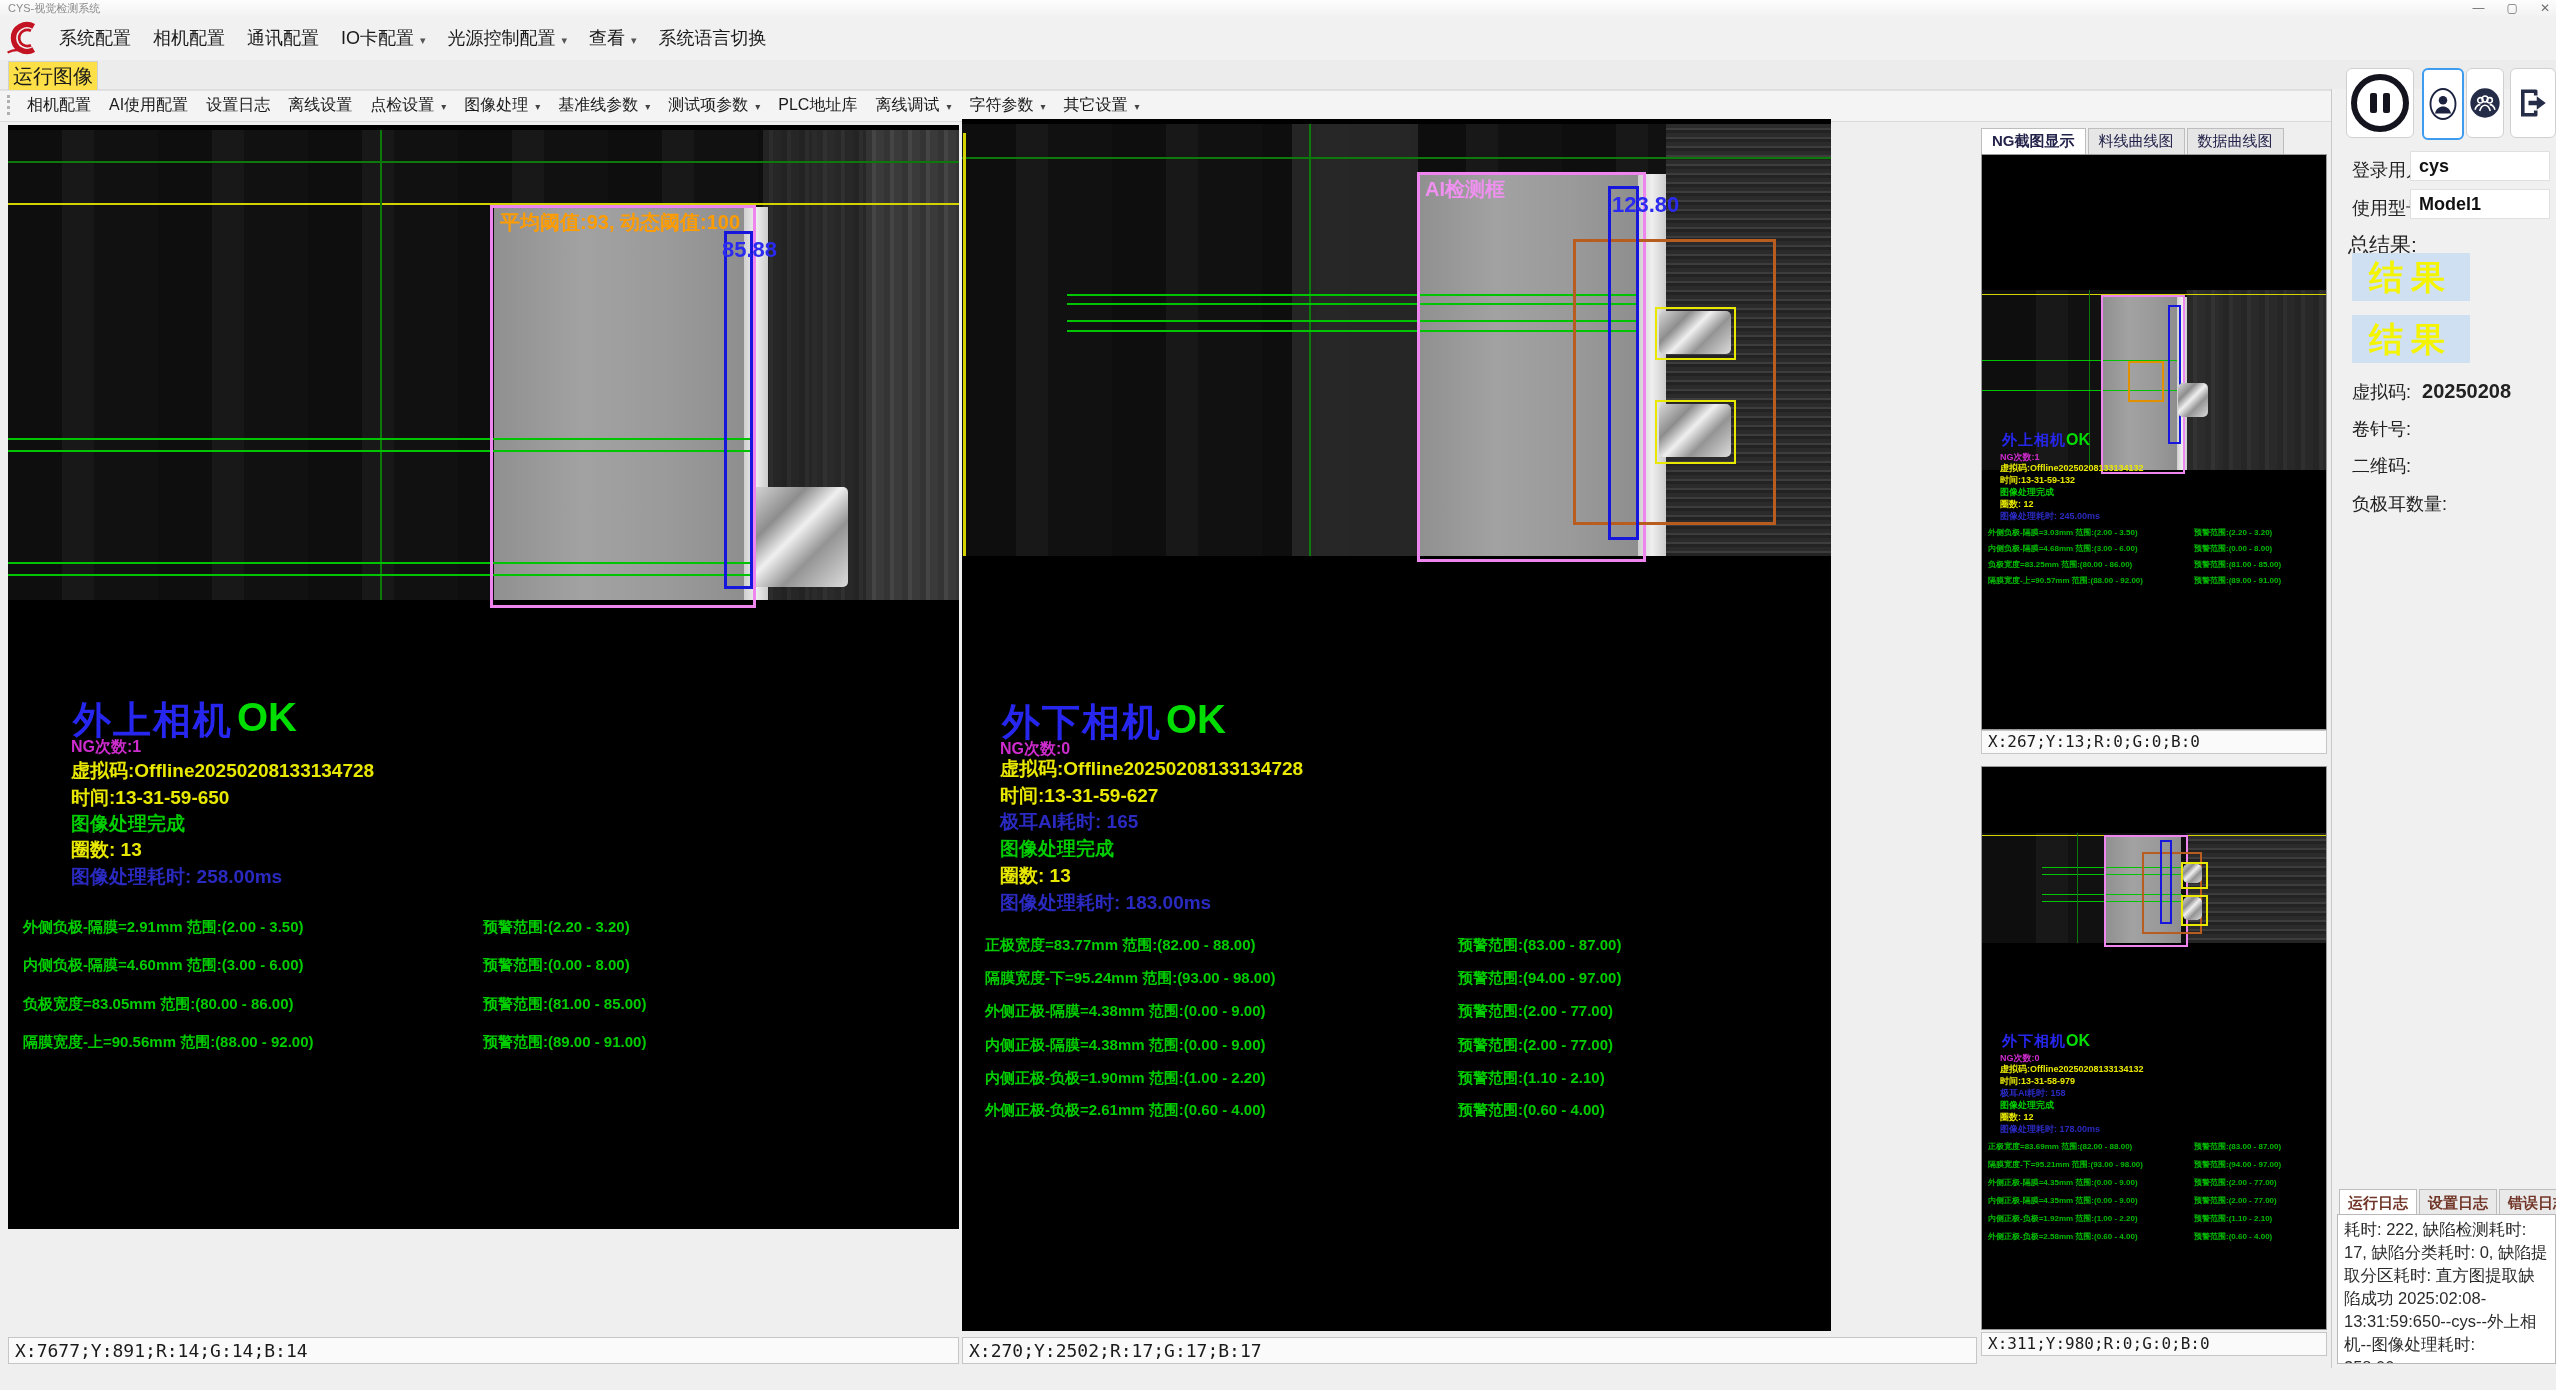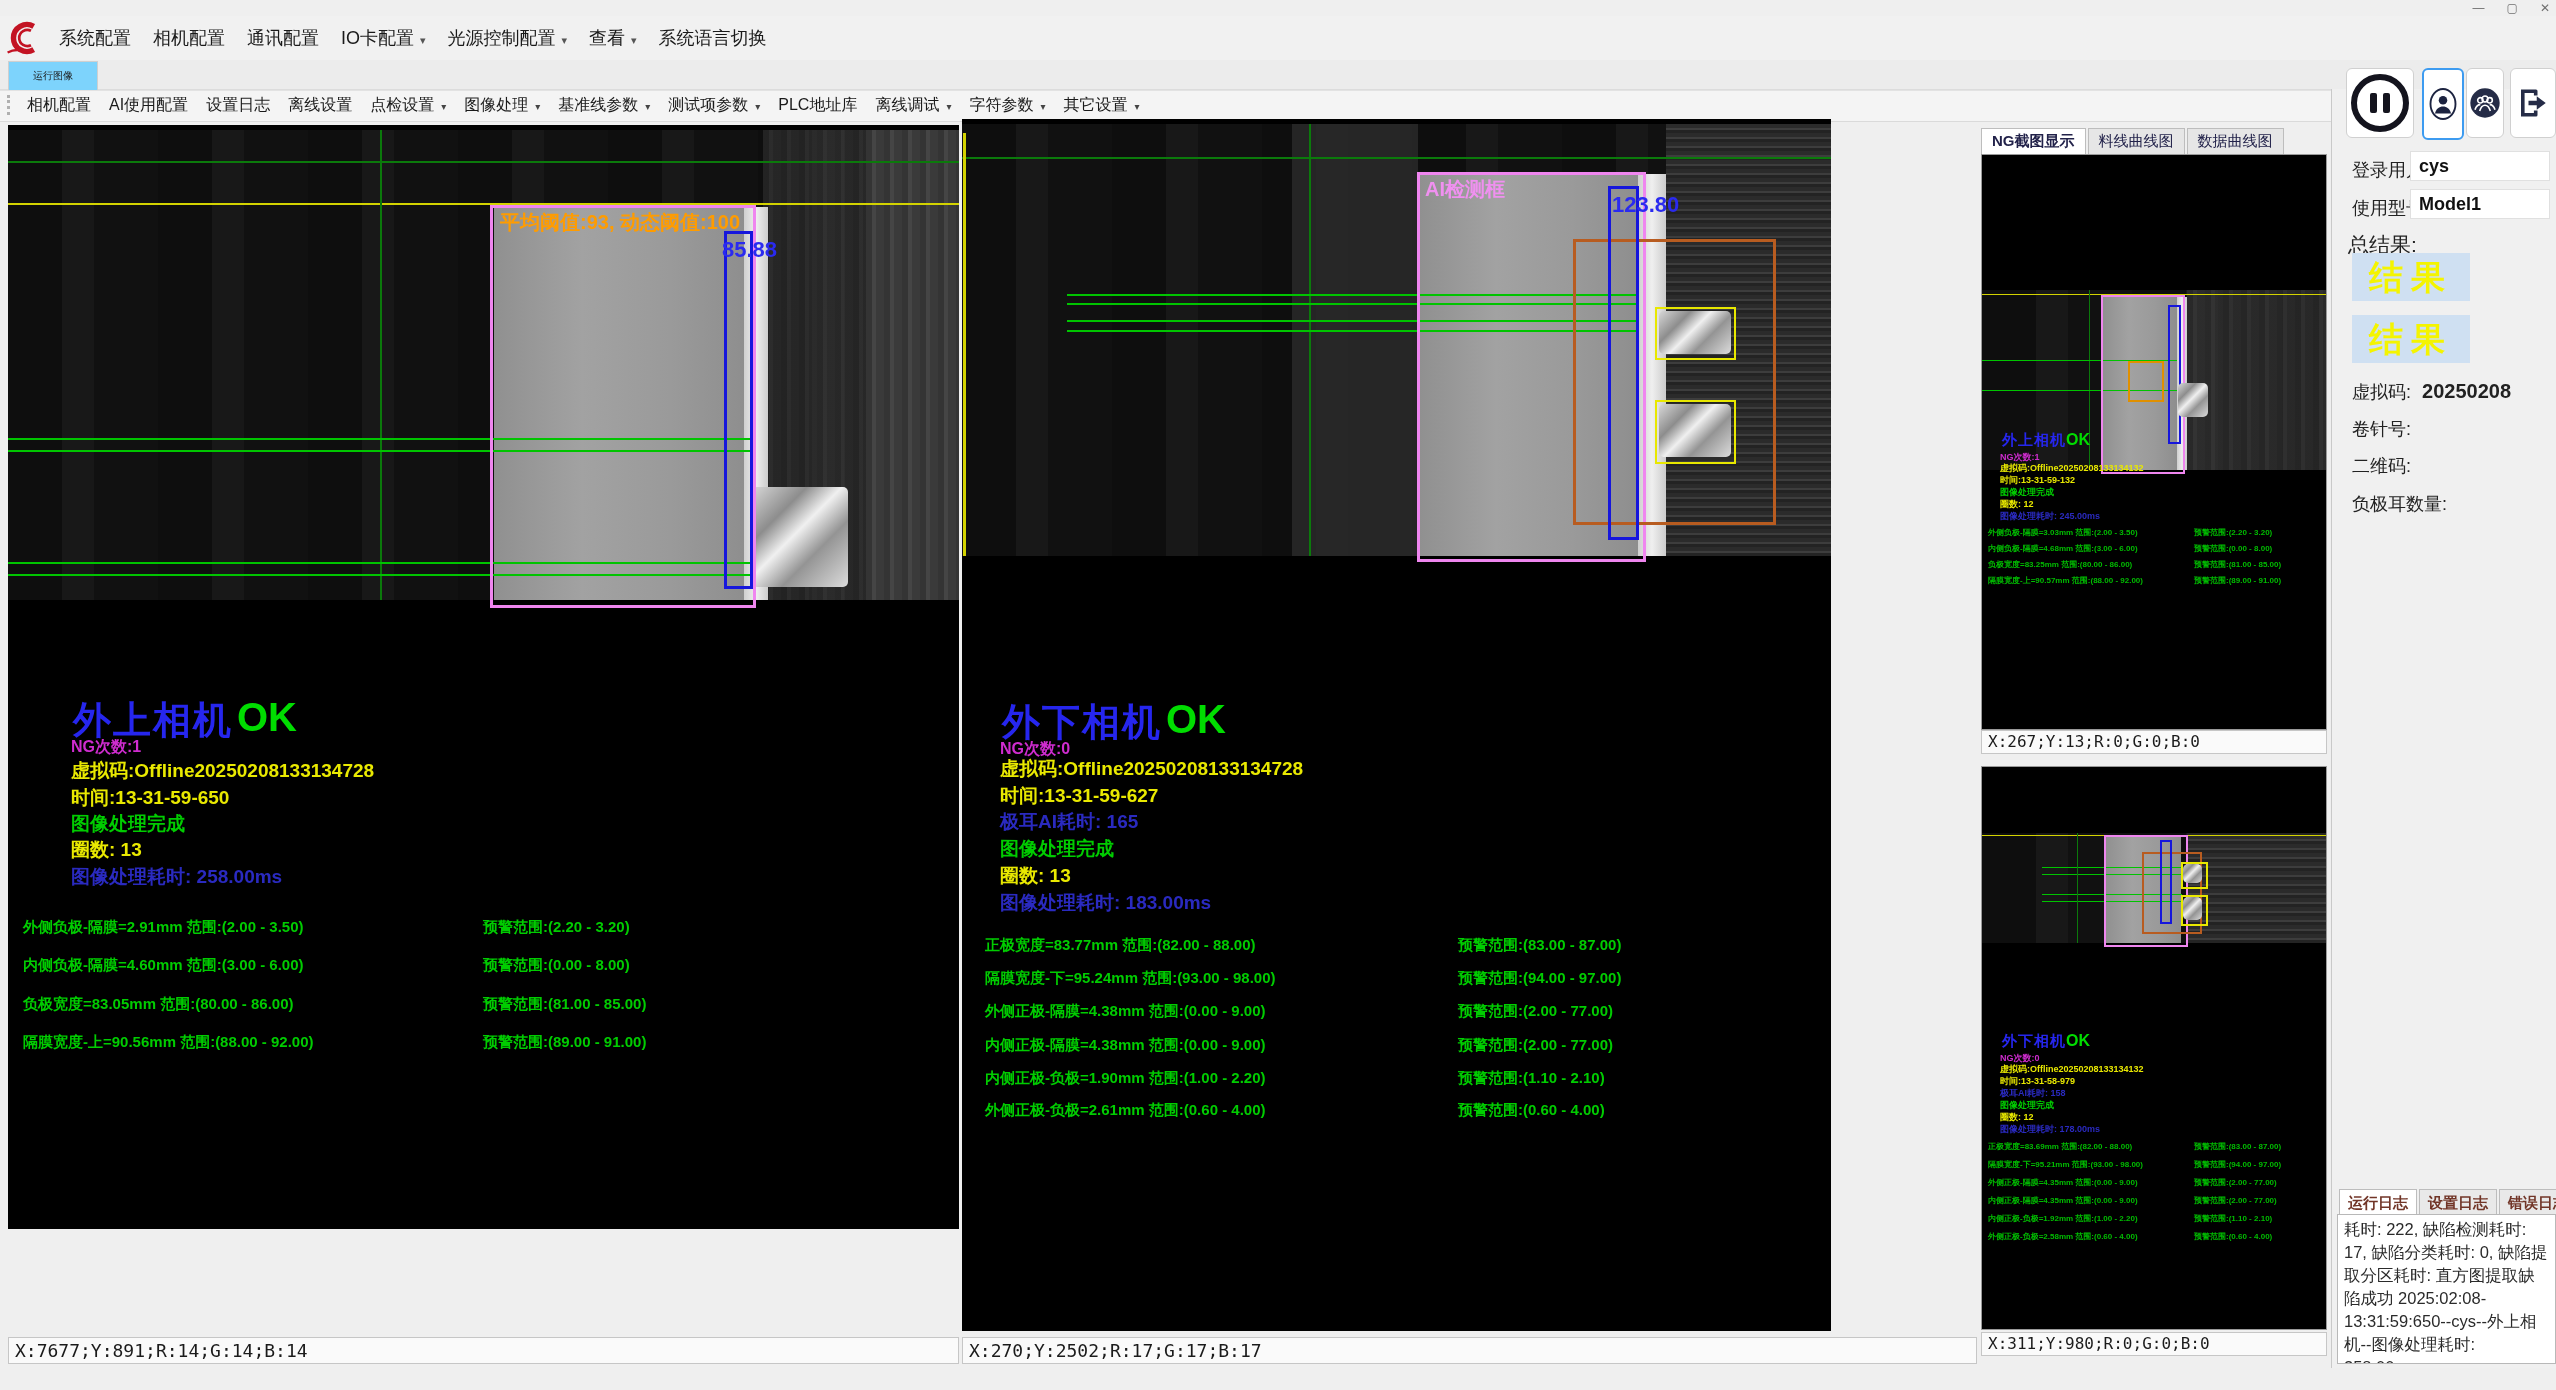--- a/index.html
+++ b/index.html
@@ -12,22 +12,22 @@
   .wctrl{top:0;right:6px;height:16px;display:flex;gap:22px;color:#6f6f6f;font-size:12px;line-height:16px}
   .wctrl span{cursor:default}
   
   .menubar{left:0;top:16px;width:2556px;height:44px;background:#f1f1f1}
   .logo{left:4px;top:18px;width:36px;height:40px}
   .menuitems{left:48px;top:16px;height:44px;display:flex;align-items:center;font-size:18px}
   .menuitems .mi{padding:0 11px;white-space:nowrap}
   .mi.arr::after{content:"▾";font-size:11px;color:#555;margin-left:6px}
   
   .tabrow{left:0;top:60px;width:2556px;height:29px;background:#ececec;border-bottom:1px solid #dcdcdc}
-  .runtab{left:8px;top:61px;width:88px;height:28px;background:#7dd3fc;border:1px solid #cfcfcf;border-bottom:none;
-    font-size:10px;text-align:center;line-height:28px}
+  .runtab{left:8px;top:61px;width:88px;height:28px;background:#fde047;border:1px solid #cfcfcf;border-bottom:none;
+    font-size:20px;text-align:center;line-height:28px}
   
   .toolbar{left:0;top:90px;width:2556px;height:30px;background:#f4f4f4;border-top:1px solid #e2e2e2;border-bottom:1px solid #dadada}
   .grip{left:7px;top:95px;height:20px;width:0;border-left:3px dotted #b0b0b0}
   .toolitems{left:18px;top:90px;height:30px;display:flex;align-items:center;font-size:16px}
   .toolitems .ti{padding:0 9px;white-space:nowrap}
   .ti.arr::after{content:"▾";font-size:10px;color:#444;margin-left:7px}
   
   .campanel{background:#000;overflow:hidden}
   .cam-left{left:8px;top:125px;width:951px;height:1104px}
   .cam-mid{left:962px;top:119px;width:869px;height:1212px}
@@ -94,20 +94,23 @@
     display:flex;align-items:center;font-size:17px;gap:12px;padding-left:8px;box-sizing:border-box}
   .badge{background:#ffff00;padding:0 3px;font-weight:bold;white-space:nowrap}
   .badge.gr{color:#009900}.badge.rd{color:#ee0000}
   .sbtext{color:#222;white-space:nowrap}
 </style>
 </head>
 <body>
 
 <div class="screen">
 
+  <div class="abs titlebar">
+    <span>CYS-视觉检测系统</span>
+  </div>
   <div class="abs wctrl">
     <span>—</span>
     <span>▢</span>
     <span>✕</span>
   </div>
 
   <div class="abs menubar"></div>
   <svg class="abs logo" viewBox="0 0 40 44">
     <path d="M33 9 A15 15 0 1 0 33 35" stroke="#c31323" stroke-width="6" fill="none"></path>
     <path d="M30 14 A9 9 0 1 0 30 30" stroke="#c31323" stroke-width="3" fill="none"></path>

